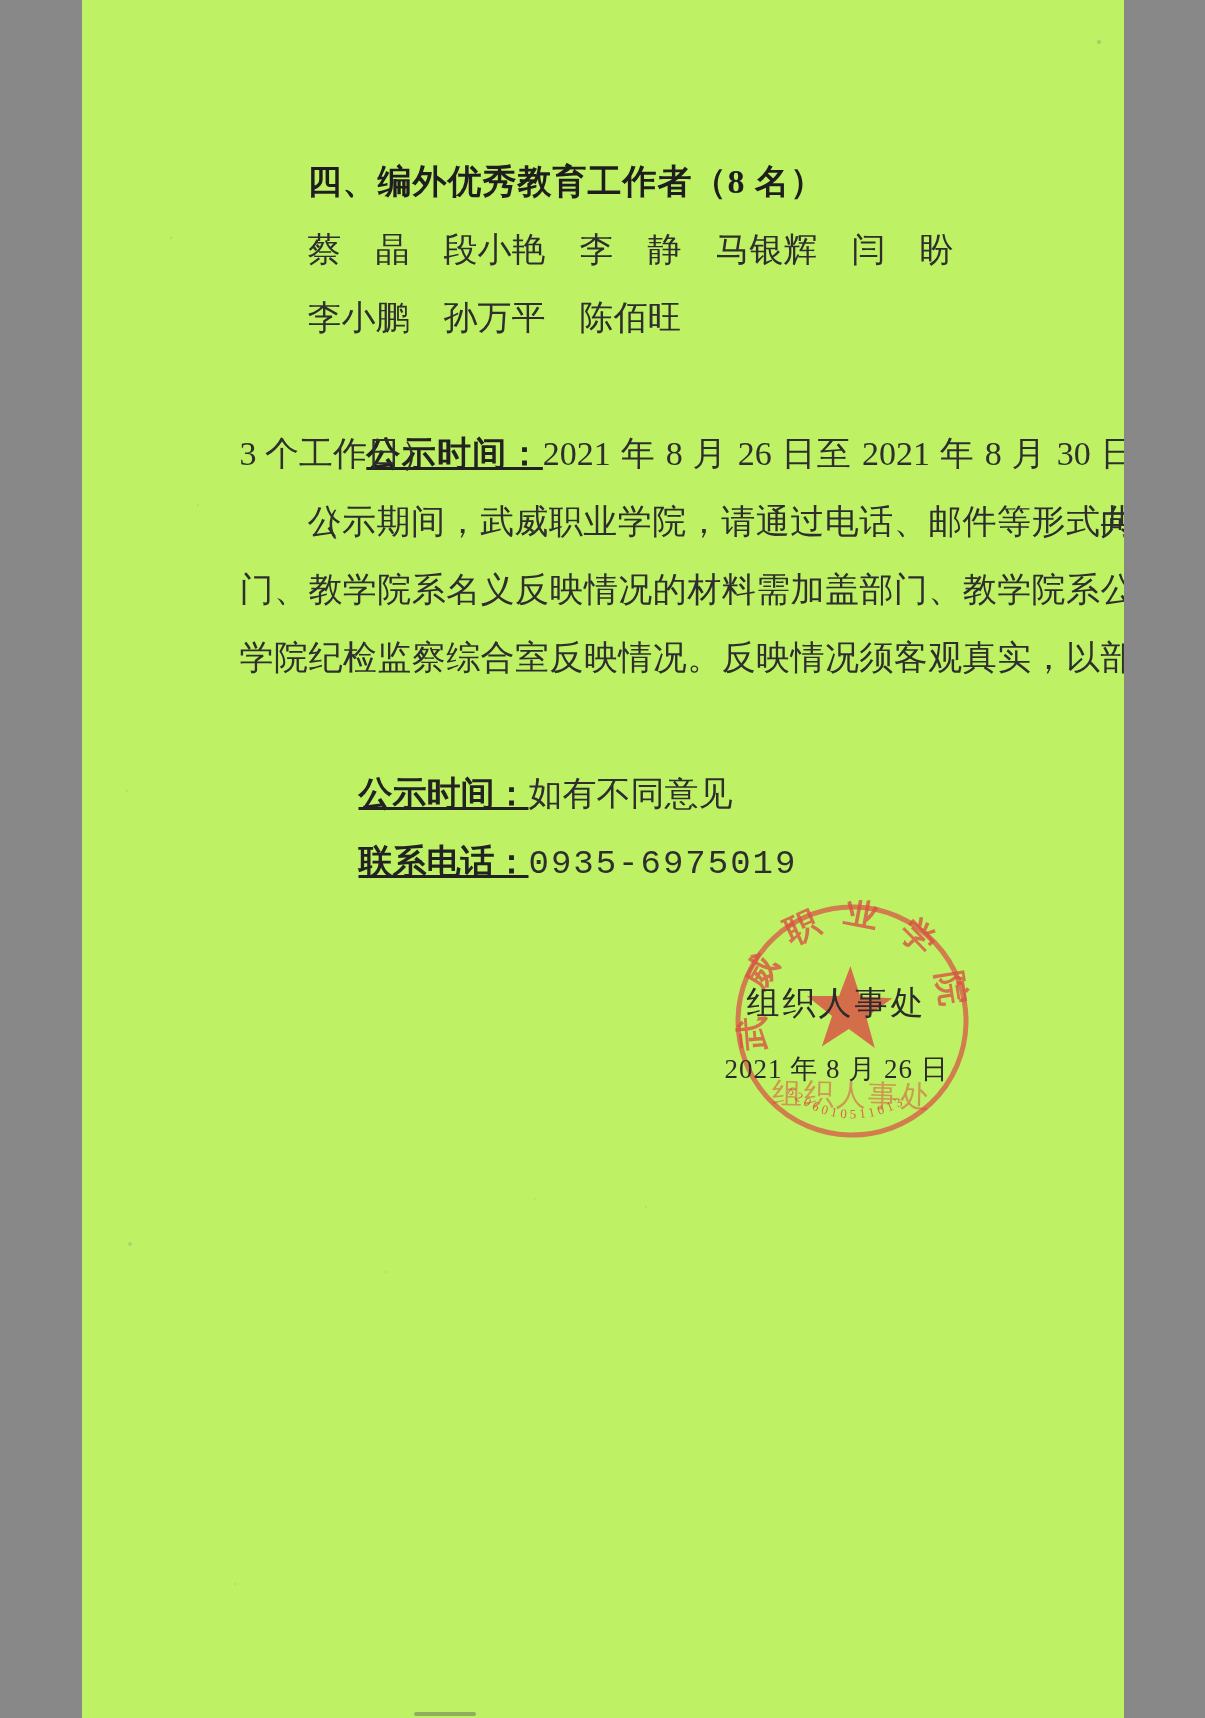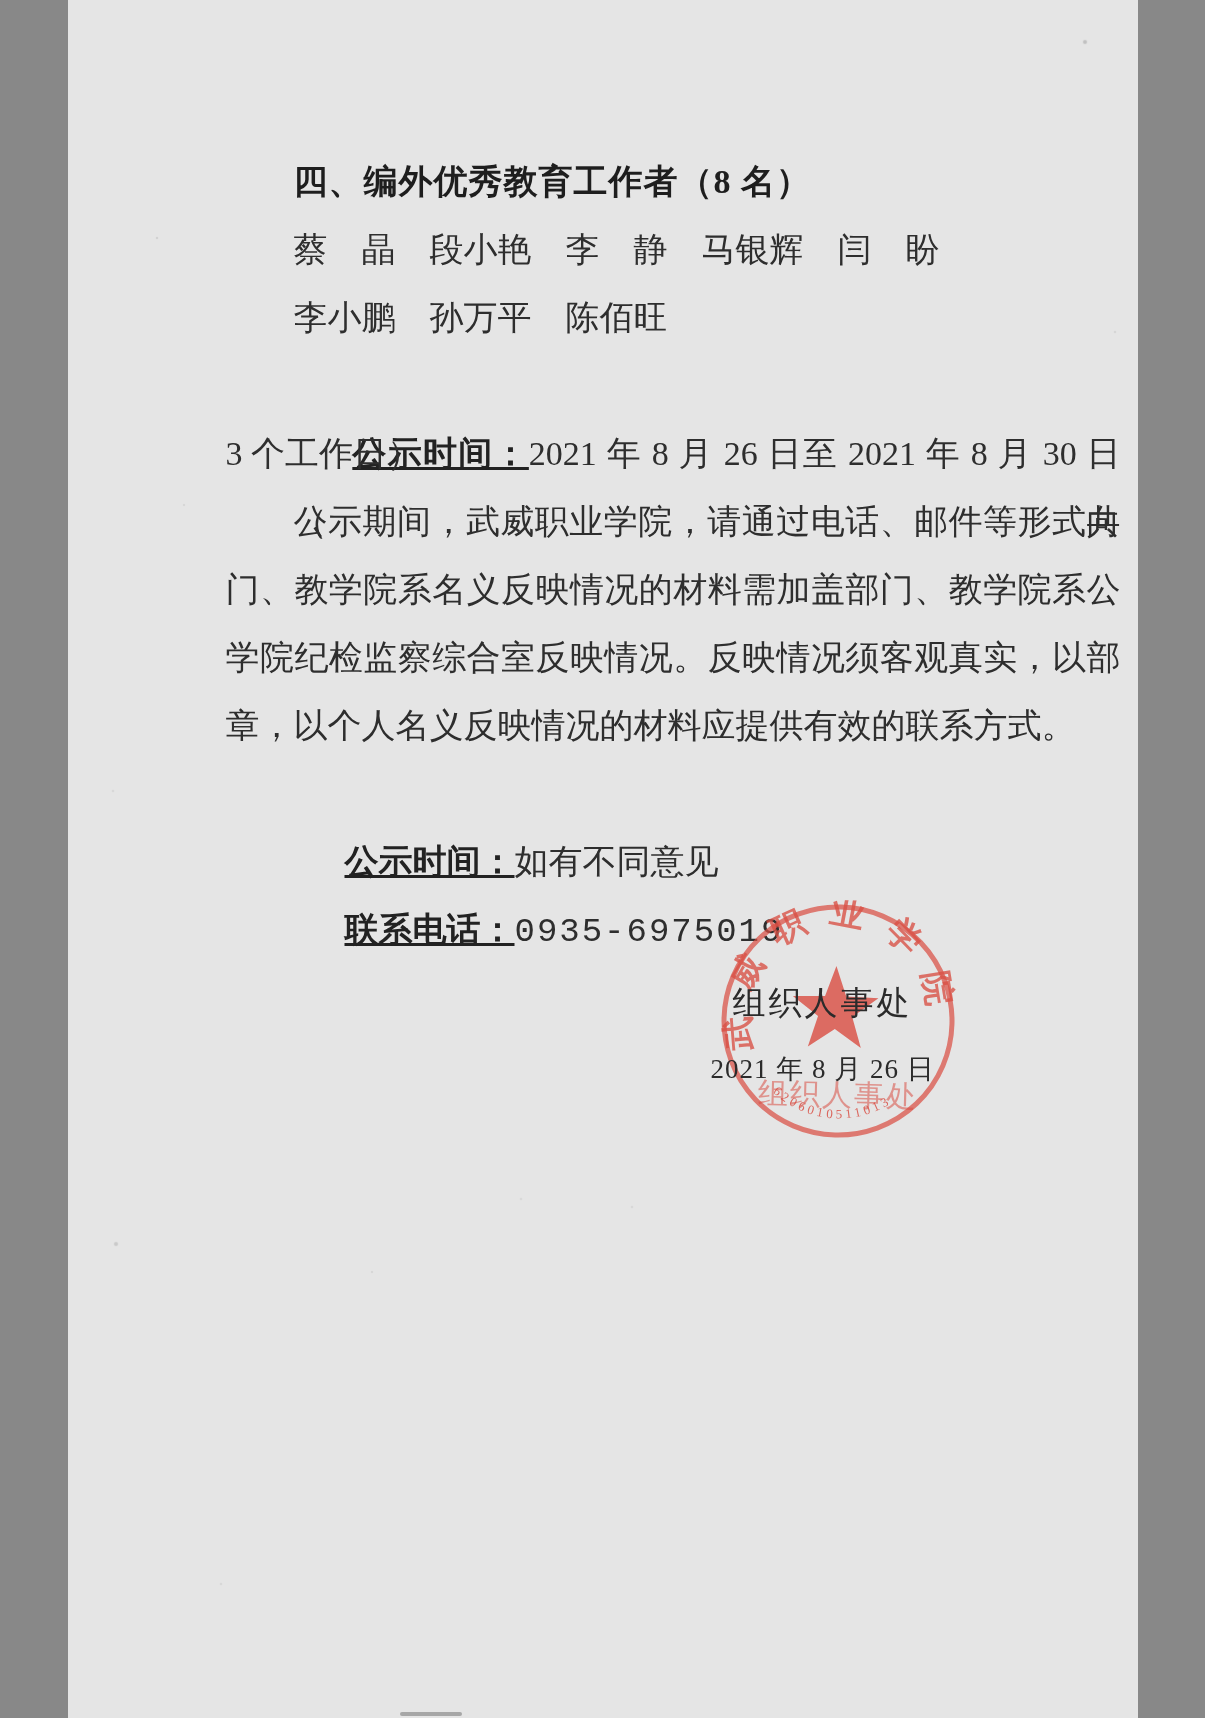--- a/index.html
+++ b/index.html
@@ -1,24 +1,23 @@
 <!DOCTYPE html>
 <html><head>
 <meta charset="utf-8">
 <style>
   html,body { margin:0; padding:0; background:#888; }
   .page {
     position:relative;
     width:1042px; height:1718px;
     margin:0 auto;
-    background:#e5e5e5;
+    background:#bef264;
     font-family:"Liberation Serif","DejaVu Serif",serif;
     color:#2e2e2e;
     overflow:hidden;
-    padding-left:28px;
   }
   
   .page::after{
     content:"";
     position:absolute; left:0; top:0; width:2px; height:2px;
     border-radius:50%;
     box-shadow:
       1016px 41px 1px 1px rgba(110,110,110,.30),
       88px 237px 1px 0 rgba(120,120,120,.28),
       1046px 331px 1px 0 rgba(130,130,130,.25),
@@ -77,21 +76,20 @@
 
     <div class="line ind j">
       <span class="b">公示时间：</span><span>2021 年 8 月 26 日至 2021 年 8 月 30 日（共</span>
     </div>
 
     <div class="line">3 个工作日）</div>
 
     <div class="line ind j">公示期间，武威职业学院，请通过电话、邮件等形式向</div>
     <div class="line j">门、教学院系名义反映情况的材料需加盖部门、教学院系公</div>
     <div class="line j">学院纪检监察综合室反映情况。反映情况须客观真实，以部</div>
-    <div class="line">章，以个人名义反映情况的材料应提供有效的联系方式。</div>
 
     <div class="line ind">
       <span class="b">公示时间：</span><span>如有不同意见</span>
     </div>
 
     <div class="line ind">
       <span class="b">联系电话：</span><span class="num">0935-6975019</span>
     </div>
 
   </div>

